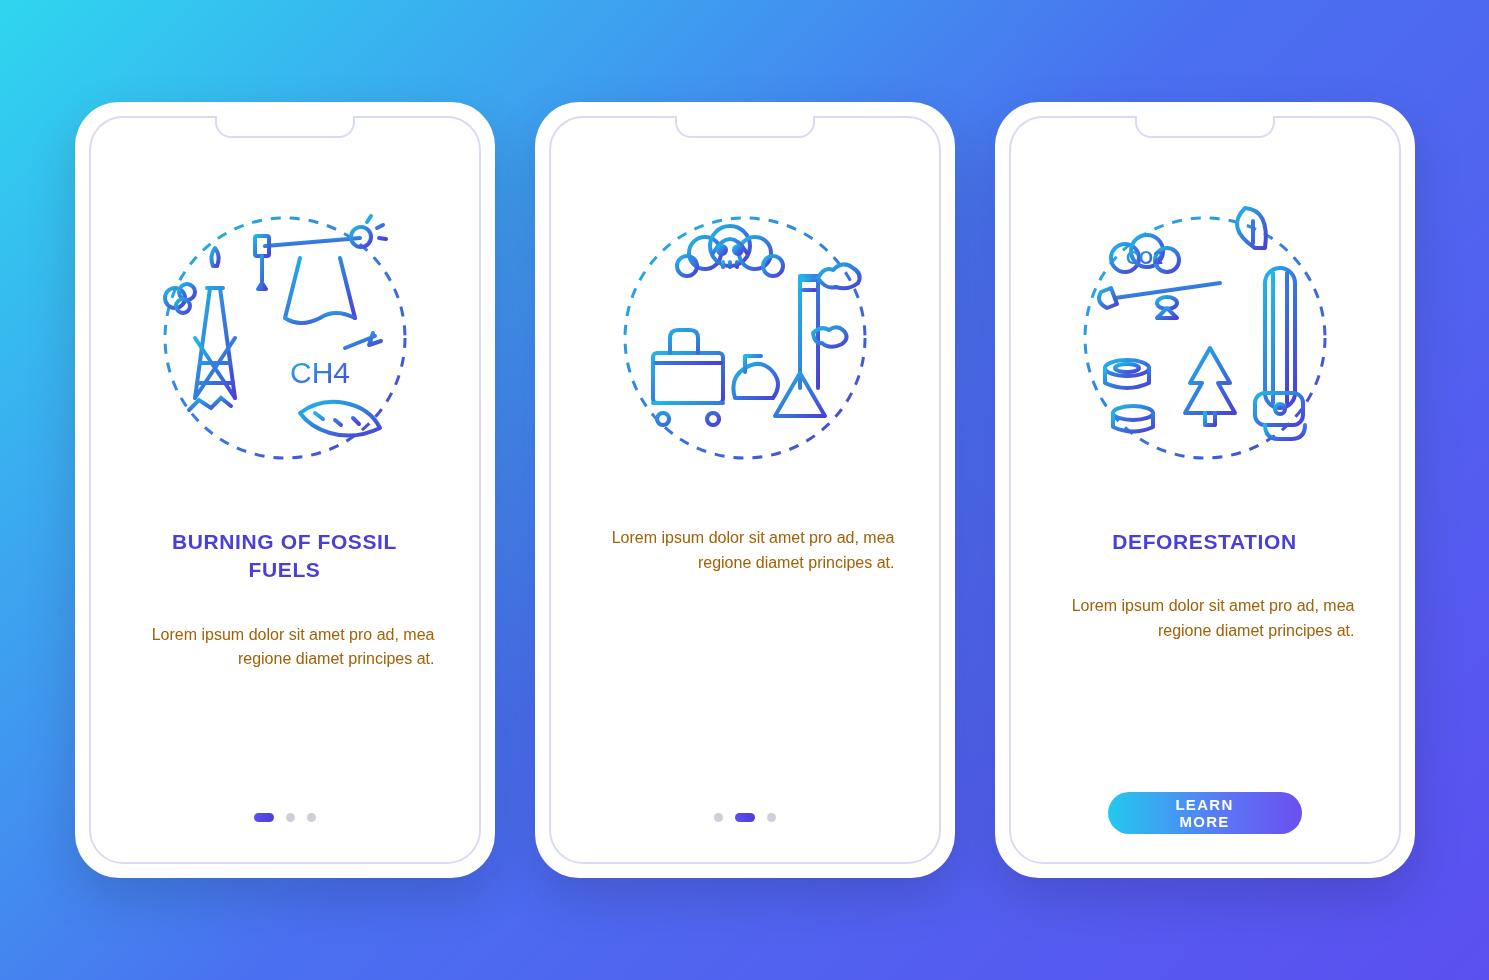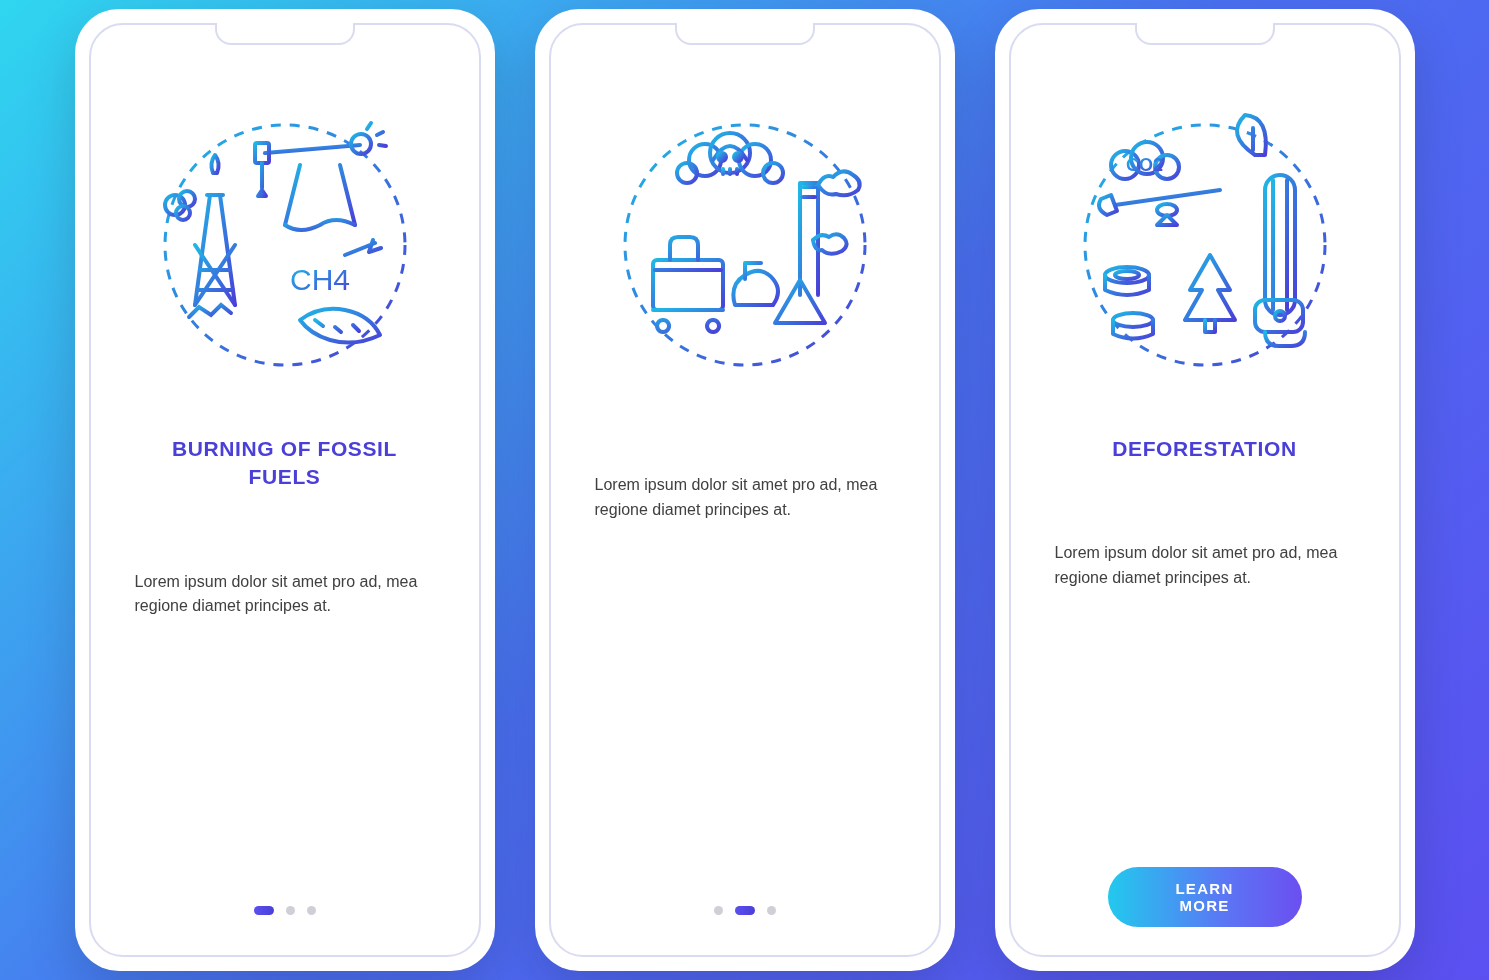--- a/index.html
+++ b/index.html
@@ -9,21 +9,21 @@
     background: linear-gradient(135deg, #2fd6ef 0%, #4a6ff0 50%, #5b4ff0 100%);
     display: flex;
     justify-content: center;
     align-items: center;
     gap: 40px;
     font-family: Arial, Helvetica, sans-serif;
     padding: 50px;
   }
   .phone {
     width: 420px;
-    height: 962px;
+    height: 776px;
     background: #fff;
     border-radius: 44px;
     padding: 14px;
     box-shadow: 0 20px 50px rgba(0,0,0,0.15);
     position: relative;
   }
   .phone-inner {
     width: 100%;
     height: 100%;
     border: 2px solid #d9dcf0;
@@ -60,23 +60,23 @@
     font-weight: 800;
     letter-spacing: 0.6px;
     text-align: center;
     color: #4a3fd8;
     margin-top: 40px;
     line-height: 1.35;
     max-width: 260px;
   }
   .desc {
     font-size: 16px;
-    color: #404040;
-    text-align: left;
-    margin-top: 78px;
+    color: #a16207;
+    text-align: right;
+    margin-top: 38px;
     line-height: 1.55;
     max-width: 300px;
   }
   .dots {
     position: absolute;
     bottom: 40px;
     left: 50%;
     transform: translateX(-50%);
     display: flex;
     gap: 12px;
@@ -90,21 +90,21 @@
   .dot.active {
     width: 20px;
     border-radius: 5px;
     background: linear-gradient(90deg, #5b4ff0, #4a3fd8);
   }
   .cta {
     position: absolute;
     bottom: 28px;
     left: 50%;
     transform: translateX(-50%);
-    padding: 13px 56px;
+    padding: 4px 56px;
     border: none;
     border-radius: 30px;
     background: linear-gradient(90deg, #22c9ee 0%, #5b76f5 60%, #6b4ff0 100%);
     color: #fff;
     font-size: 15px;
     font-weight: 600;
     letter-spacing: 1.3px;
     cursor: pointer;
   }
 </style>

